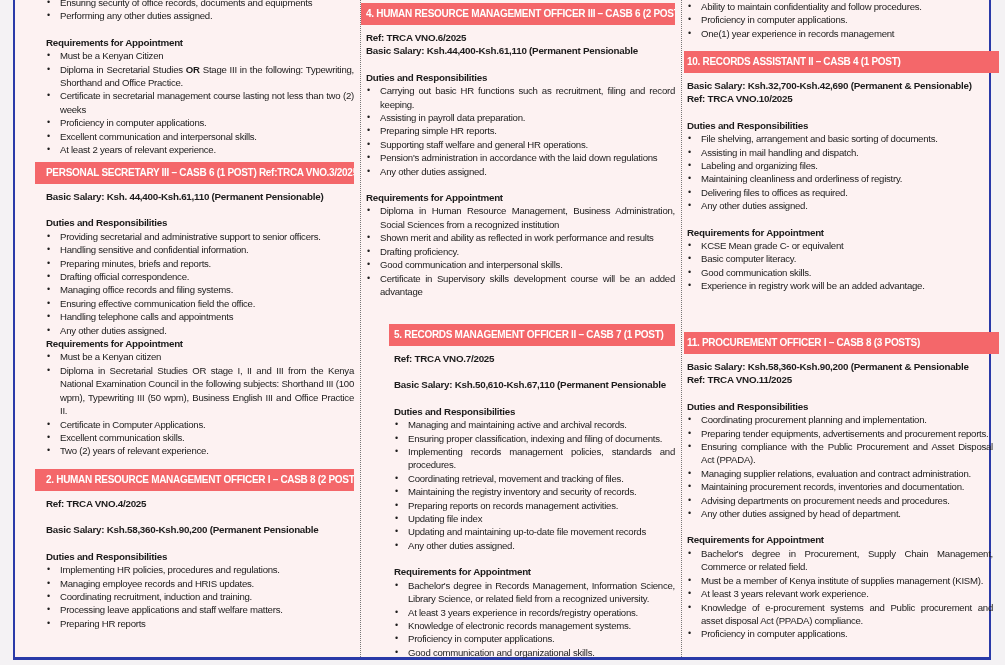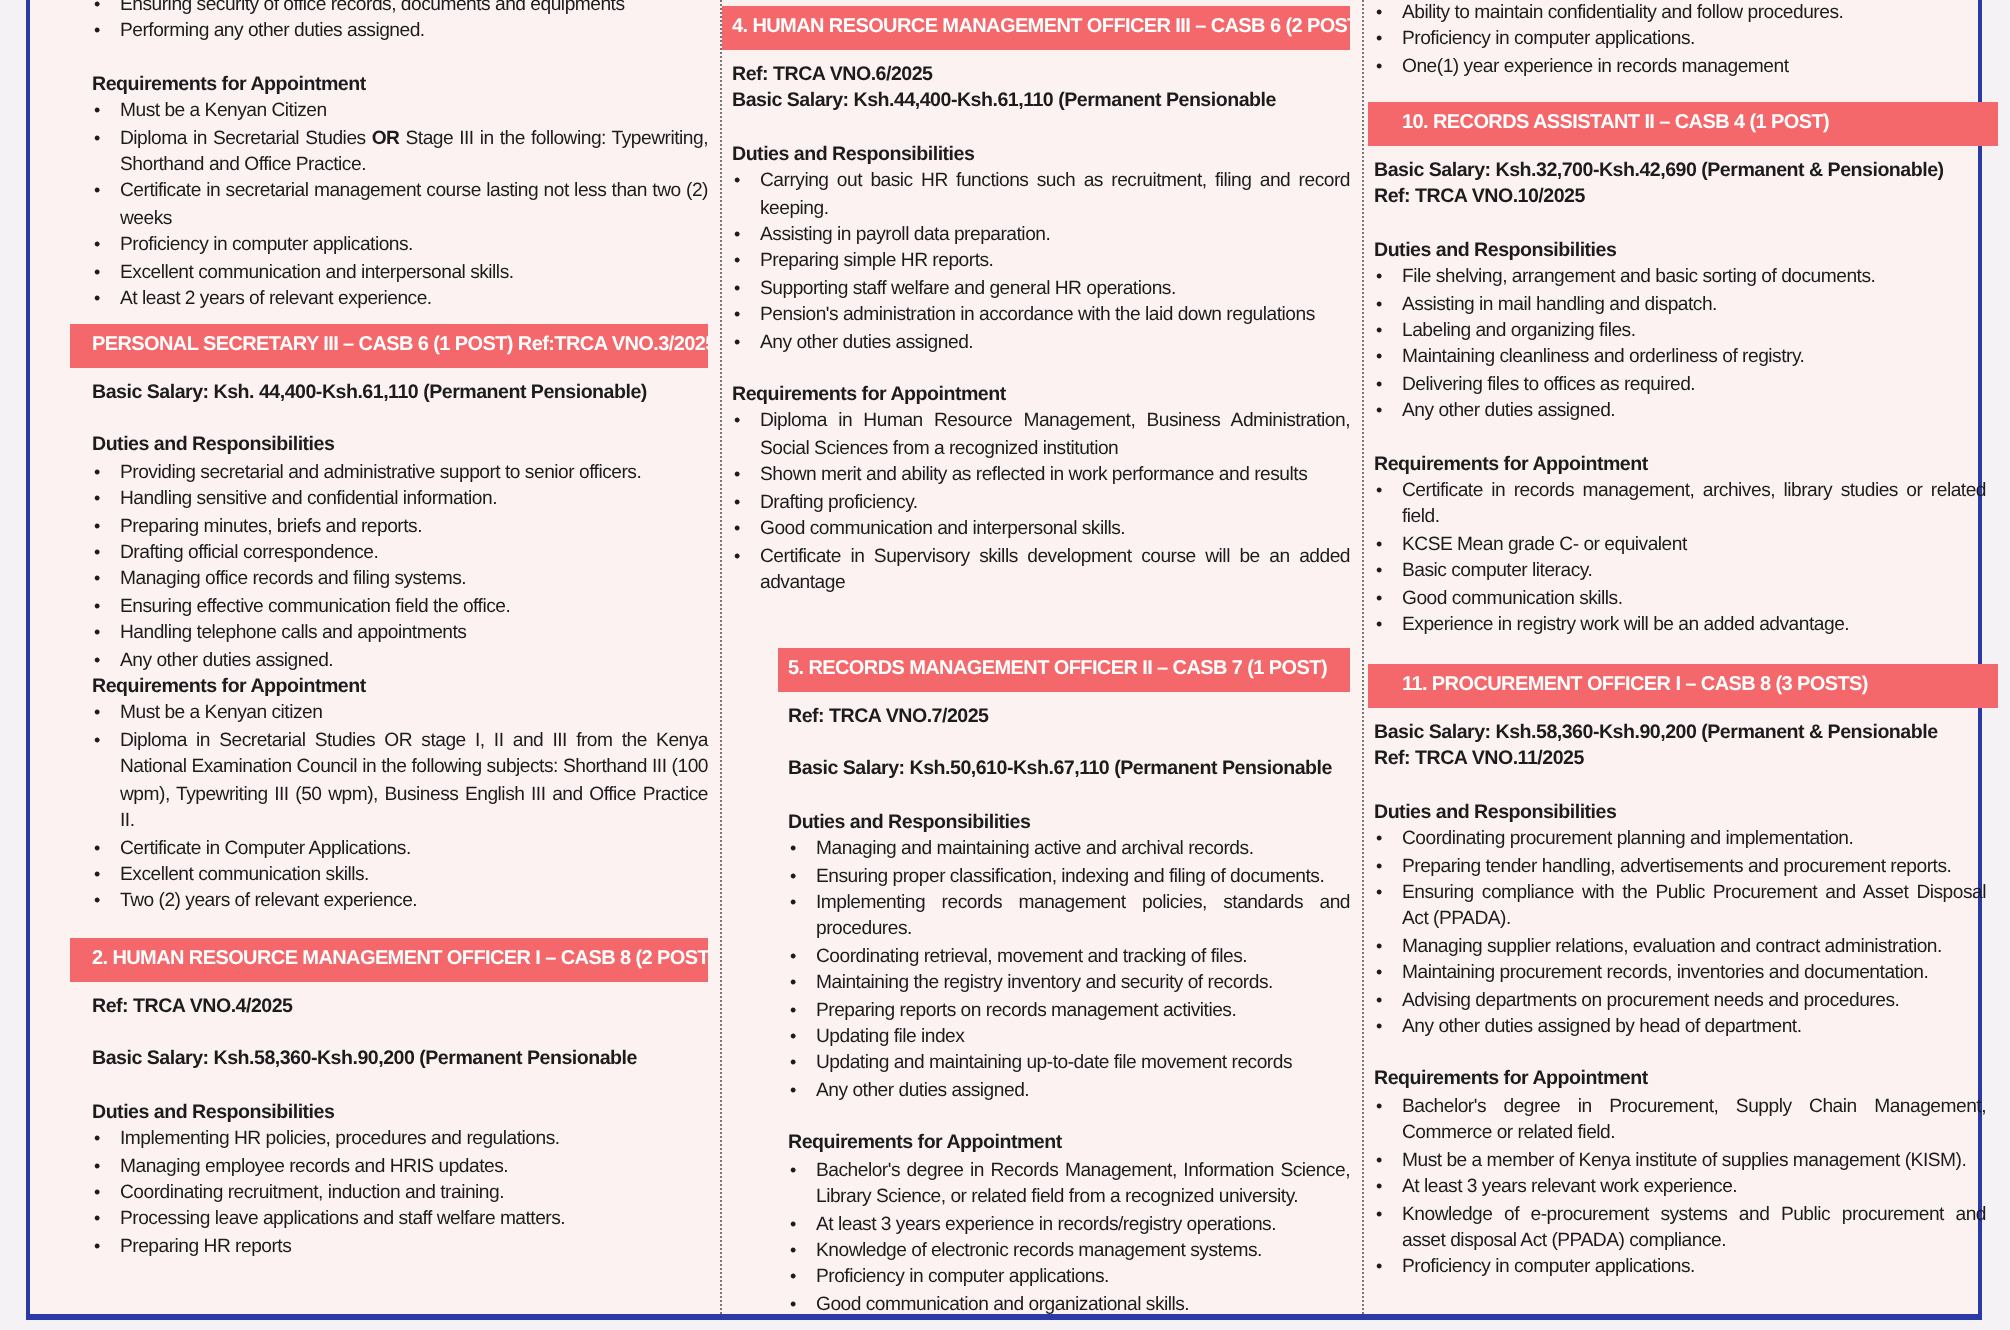--- a/index.html
+++ b/index.html
@@ -29,21 +29,21 @@
   .col1 .inner { left:16px; right:6px; }
   .col2 .inner { left:5px; right:6px; }
   .col3 .inner { left:5px; right:8px; }
   .hdr {
     background:#f4676a; color:#fff; font-weight:bold;
     font-size:10px; letter-spacing:-0.3px;
     height:22px; line-height:22px; padding-left:10px;
     margin-left:-10px; white-space:nowrap; overflow:hidden;
   }
   .col2 .hdr { margin-left:-5px; padding-left:5px; }
-  .col3 .hdr { margin-left:-3px; padding-left:17px; margin-right:-6px; }
+  .col3 .hdr { margin-left:-3px; padding-left:3px; margin-right:-6px; }
   .col1 .hdr { margin-left:-11px; padding-left:11px; margin-right:0; }
   .b { font-weight:bold; font-size:9.8px; }
   .gap { height:13px; }
   .gap-s { height:6px; }
   ul { list-style:none; margin:0; padding:0; }
   li { position:relative; padding-left:14px; text-align:justify; }
   li::before { content:"•"; position:absolute; left:1px; top:0; font-size:9px; }
   .strong-or { font-weight:bold; }
 </style>
 </head>
@@ -191,38 +191,37 @@
         <li>File shelving, arrangement and basic sorting of documents.</li>
         <li>Assisting in mail handling and dispatch.</li>
         <li>Labeling and organizing files.</li>
         <li>Maintaining cleanliness and orderliness of registry.</li>
         <li>Delivering files to offices as required.</li>
         <li>Any other duties assigned.</li>
       </ul>
       <div class="gap"></div>
       <div class="b">Requirements for Appointment</div>
       <ul>
-        <li>Certificate in records management, archives, library studies or related field.</li>
         <li>KCSE Mean grade C- or equivalent</li>
         <li>Basic computer literacy.</li>
         <li>Good communication skills.</li>
         <li>Experience in registry work will be an added advantage.</li>
       </ul>
     </div>
 
     <div class="inner" style="top:336px;">
       <div class="hdr">11. PROCUREMENT OFFICER I – CASB 8 (3 POSTS)</div>
       <div class="gap-s"></div>
       <div class="b">Basic Salary: Ksh.58,360-Ksh.90,200 (Permanent &amp; Pensionable</div>
       <div class="b">Ref: TRCA VNO.11/2025</div>
       <div class="gap"></div>
       <div class="b">Duties and Responsibilities</div>
       <ul>
         <li>Coordinating procurement planning and implementation.</li>
-        <li>Preparing tender handling, advertisements and procurement reports.</li>
+        <li>Preparing tender equipments, advertisements and procurement reports.</li>
         <li>Ensuring compliance with the Public Procurement and Asset Disposal Act (PPADA).</li>
         <li>Managing supplier relations, evaluation and contract administration.</li>
         <li>Maintaining procurement records, inventories and documentation.</li>
         <li>Advising departments on procurement needs and procedures.</li>
         <li>Any other duties assigned by head of department.</li>
       </ul>
       <div class="gap"></div>
       <div class="b">Requirements for Appointment</div>
       <ul>
         <li>Bachelor's degree in Procurement, Supply Chain Management, Commerce or related field.</li>

